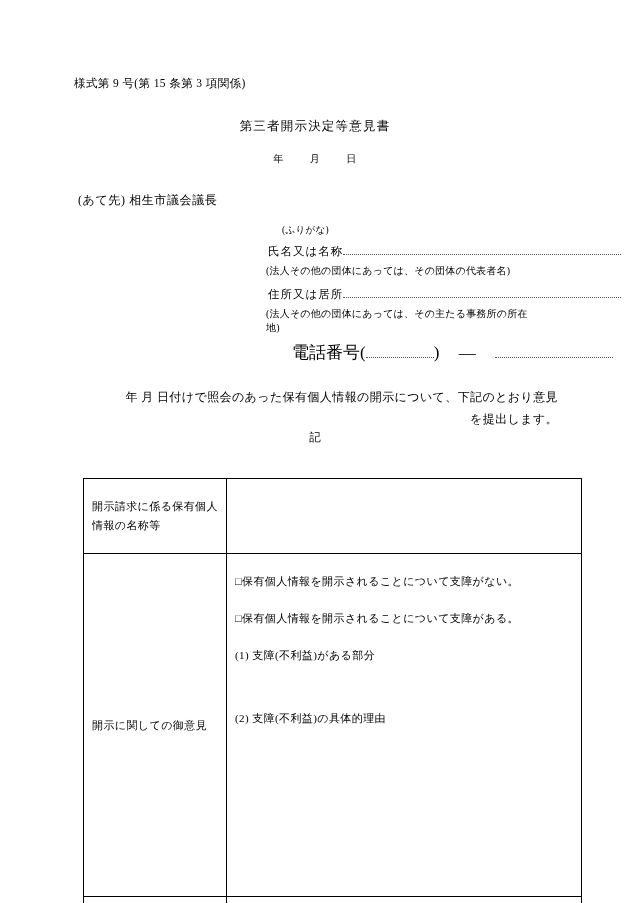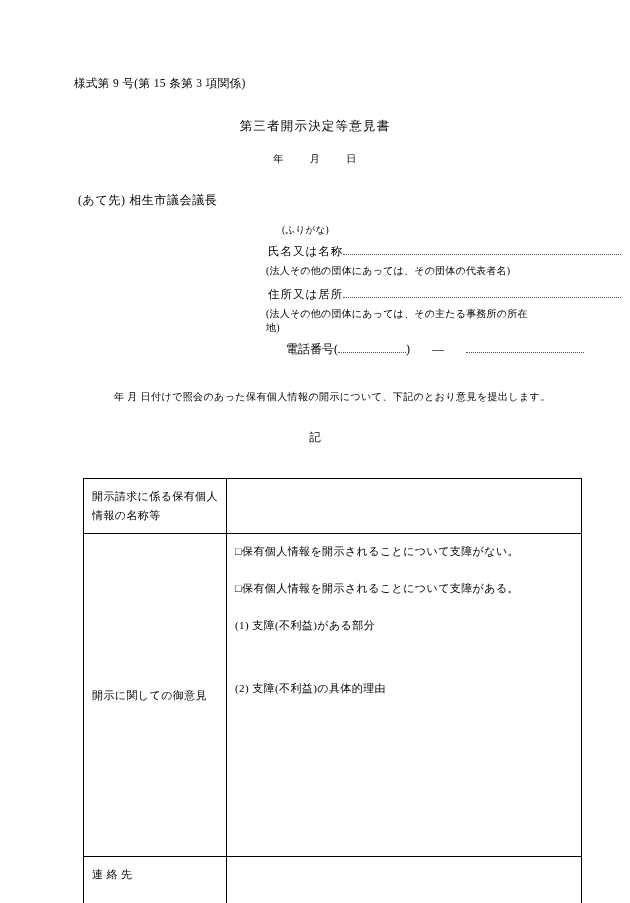--- a/index.html
+++ b/index.html
@@ -102,37 +102,38 @@
   .note2 {
     position: absolute;
     left: 266px;
     top: 307px;
     font-size: 10px;
     letter-spacing: 0.2px;
   }
 
   .tel-row {
     position: absolute;
-    left: 286px;
+    left: 292px;
     top: 341px;
-    font-size: 12px;
+    font-size: 17px;
     white-space: nowrap;
   }
   .tel-row .dots-a { display:inline-block; width: 68px; border-bottom: 1px dotted #555; height: 11px;}
   .tel-row .dash { display:inline-block; width: 56px; text-align:center; }
   .tel-row .dots-b { display:inline-block; width: 118px; border-bottom: 1px dotted #555; height: 11px;}
 
   .body-para {
     position: absolute;
     left: 74px;
     top: 386px;
     width: 484px;
-    font-size: 10px;
+    font-size: 12px;
     line-height: 22px;
     letter-spacing: 0.4px;
+    text-align: right;
   }
   .body-para .indent { display: inline-block; width: 40px; }
 
   .ki {
     position: absolute;
     left: 0;
     top: 430px;
     width: 630px;
     text-align: center;
     font-size: 11.5px;
@@ -143,21 +144,21 @@
     left: 83px;
     top: 478px;
     width: 464px;
     border-collapse: collapse;
     table-layout: fixed;
   }
   table.form-table td {
     border: 1px solid #000;
     vertical-align: top;
     font-size: 11px;
-    padding: 8px 8px;
+    padding: 18px 8px;
     line-height: 19px;
     letter-spacing: 0.4px;
   }
   td.col-label { width: 126px; }
   td.col-value { width: 338px; }
 
   .cell-center-v {
     vertical-align: middle !important;
   }
   .opinion-label {

